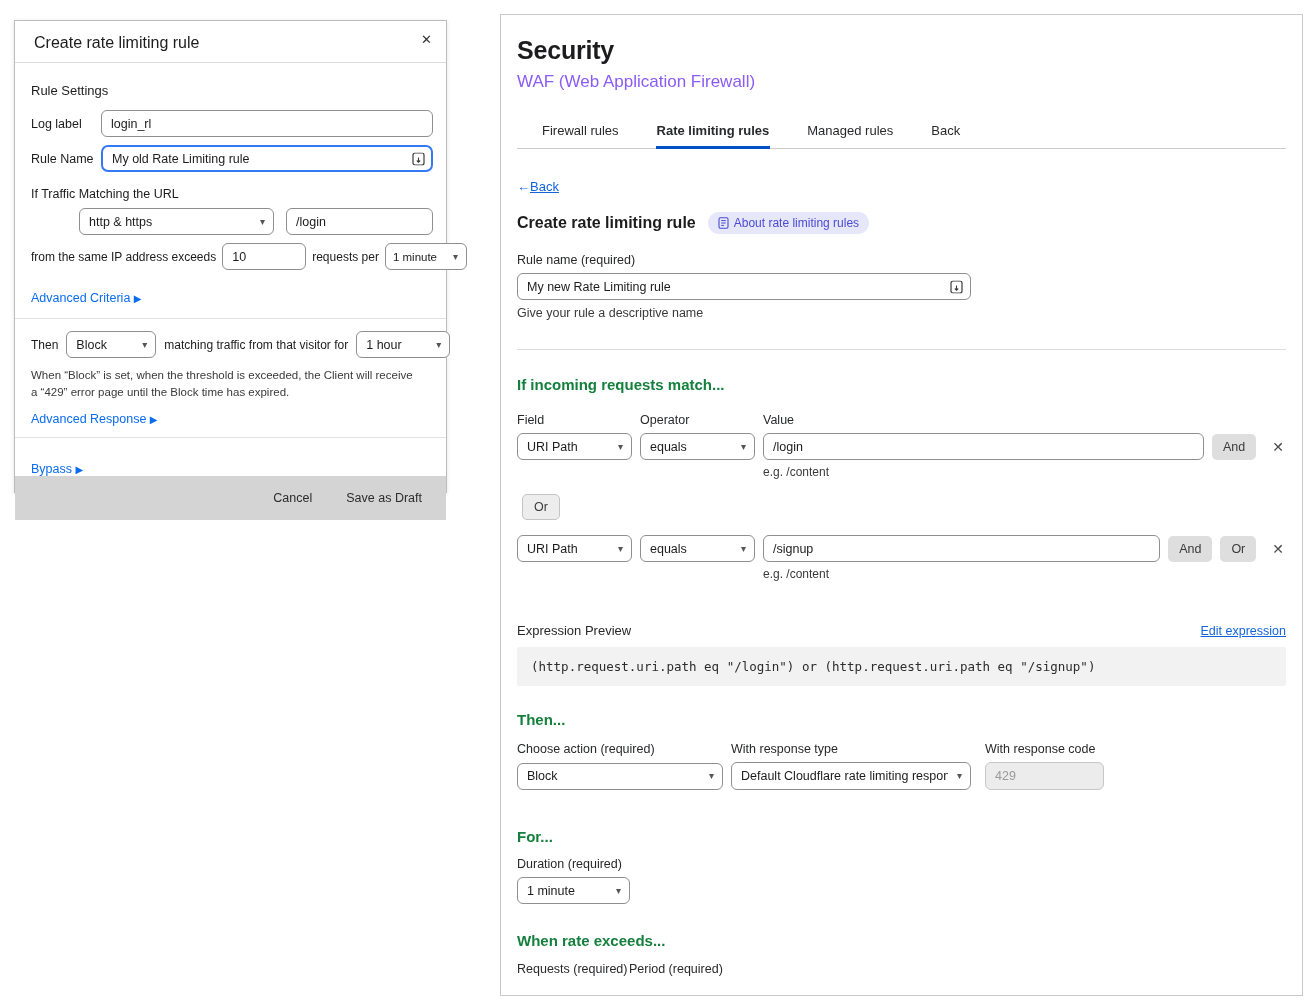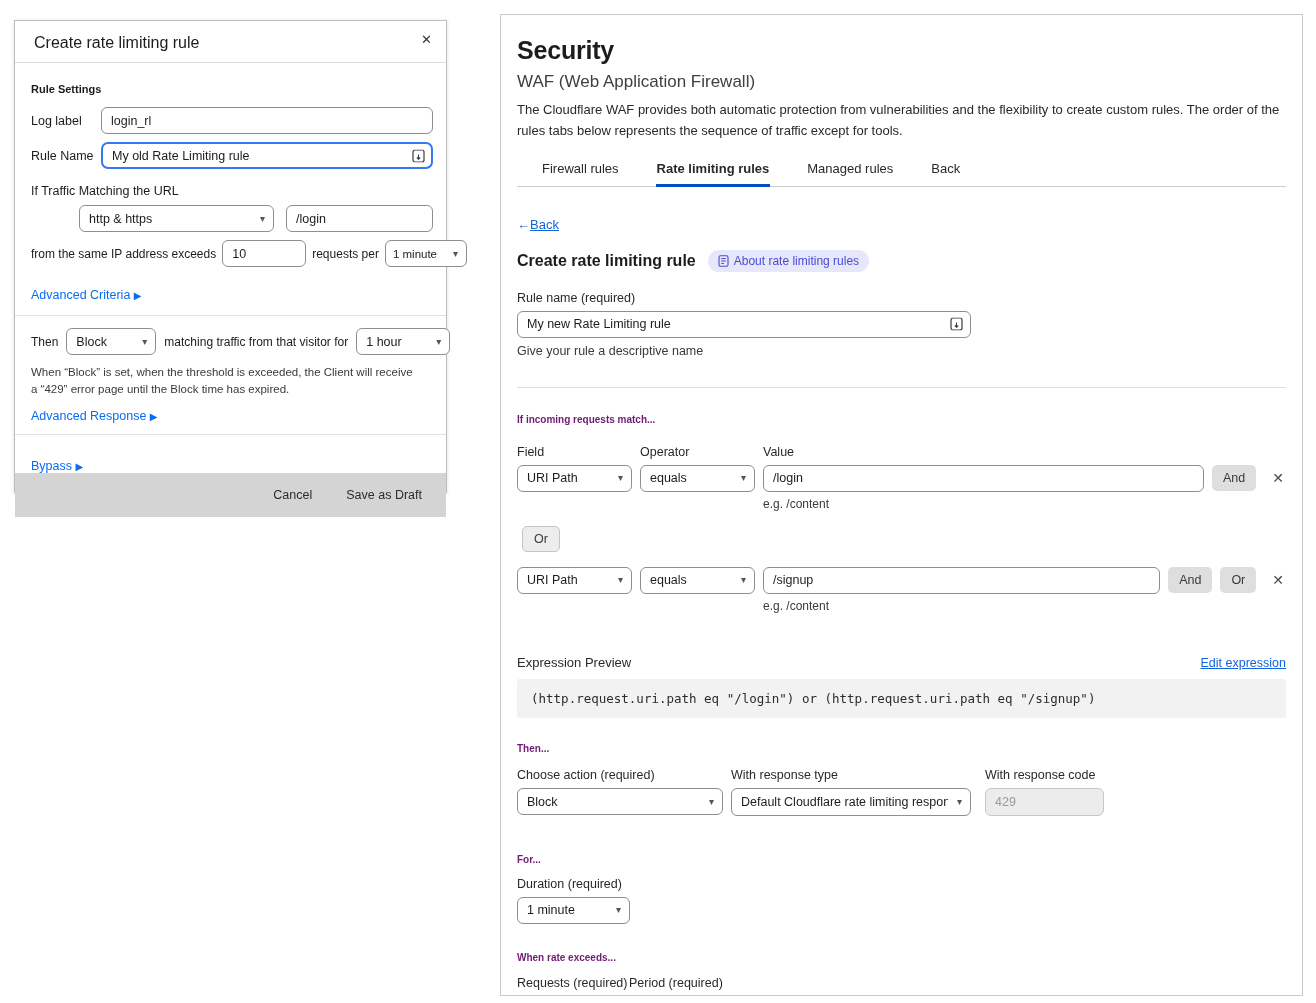--- a/index.html
+++ b/index.html
@@ -39,21 +39,21 @@
   
   .dialog {
     position:absolute; left:14px; top:20px; width:433px; height:473px;
     background:#fff; border:1px solid #bdbdbd; box-shadow:0 1px 4px rgba(0,0,0,.12);
     display:flex; flex-direction:column; font-size:12.5px;
   }
   .dlg-header { position:relative; padding:13px 19px 10px; border-bottom:1px solid #dcdcdc; flex-shrink:0; }
   .dlg-title { font-size:16px; color:#1c1c1e; }
   .dlg-close { position:absolute; right:14px; top:11px; font-size:13px; color:#333; cursor:pointer; }
   .dlg-body { padding:20px 13px 0 16px; flex-shrink:0; }
-  .rs-title { font-weight:bold; font-size:11px; margin-bottom:12px; }
+  .rs-title { font-weight:normal; font-size:13px; margin-bottom:12px; }
   .form-row { display:flex; align-items:center; margin-bottom:8px; }
   .form-row > label { width:70px; flex-shrink:0; font-size:12.5px; }
   .form-row .input-wrap { flex:1; }
   .focus-ring .text-input { border:2px solid var(--focus-blue); border-radius:7px; }
   .dlg-sect-label { font-size:12.5px; margin:15px 0 7px; }
   .dlg-pair-row { display:flex; align-items:center; gap:12px; margin-bottom:8px;padding-left:48px; }
   .dlg-inline-row { display:flex; align-items:center; gap:6px; margin-top:7px; font-size:12px; white-space:nowrap; }
   .dlg-link { color:var(--dialog-link-blue); font-size:12.5px; cursor:pointer; display:inline-block; margin:21px 0 0; }
   .dlg-link .tri { font-size:10px; }
   .dlg-divider { border:none; border-top:1px solid #e2e2e2; margin:13px -13px 0 -16px; }
@@ -64,41 +64,41 @@
     display:flex; align-items:center; justify-content:flex-end; gap:34px; padding:0 24px;
   }
   .dlg-footer .txt-btn { font-size:12.5px; color:#2c2c2e; background:none; border:none; cursor:pointer; font-family:inherit; }
 
   
   .panel {
     position:absolute; left:500px; top:14px; width:803px; height:982px;
     background:#fff; border:1px solid var(--panel-border); padding:21px 16px; overflow:hidden;
   }
   .panel h1 { font-size:25px; font-weight:700; letter-spacing:-.2px; margin-bottom:7px; }
-  .panel h2 { font-size:17px; font-weight:400; margin-bottom:8px; color:#404040; }
+  .panel h2 { font-size:17px; font-weight:400; margin-bottom:27px; color:#8b5cf6; }
   .panel .desc { font-size:13px; color:#28292b; line-height:1.6; margin-bottom:15px; max-width:770px; }
   .tabs { display:flex; gap:36px; border-bottom:1px solid #ccc; padding-left:24px; }
   .tab { font-size:13px; color:#28292b; padding:4px 1px 10px; cursor:pointer; position:relative; }
   .tab.active { font-weight:bold; }
   .tab.active::after { content:""; position:absolute; left:0; right:0; bottom:-1px; height:3px; background:var(--accent-blue); }
   .back-link { display:inline-block; margin-top:30px; font-size:13px; color:var(--link-blue); cursor:pointer; }
   .back-link .back-txt { text-decoration:underline; }
   .create-row { display:flex; align-items:center; gap:12px; margin-top:17px; }
   .create-row h3 { font-size:16px; font-weight:700; }
   .badge {
     display:inline-flex; align-items:center; gap:5px;
     background:var(--badge-bg); color:var(--badge-text);
     font-size:12px; padding:4px 10px; border-radius:12px; cursor:pointer;
   }
   .field-label { font-size:12.5px; color:#28292b; }
   .mt-label { margin-top:19px; }
   .rule-name-wrap { width:454px; margin-top:6px; }
   .help-text { font-size:12.5px; color:#3a3a3c; margin-top:6px; }
   .panel-divider { border:none; border-top:1px solid #dedede; margin-top:29px; }
-  .sect-heading { font-size:10px; font-weight:700; color:#701a75; }
+  .sect-heading { font-size:15px; font-weight:700; color:#15803d; }
   .cond-labels { display:flex; margin-top:20px; }
   .cond-labels .l1 { width:123px; }
   .cond-labels .l2 { width:123px; }
   .cond-row { display:flex; align-items:center; gap:8px; margin-top:6px; }
   .cond-row .value-input { flex:1; }
   .cond-row .row-close { margin-left:6px; }
   .cond-hint { font-size:12px; color:#3a3a3c; margin:5px 0 0 246px; }
   .or-standalone { margin:15px 0 0 5px; }
   .expr-header { display:flex; justify-content:space-between; align-items:flex-end; margin-top:42px; }
   .expr-label { font-size:13px; color:#28292b; }
@@ -214,21 +214,20 @@
 
   <div class="dlg-footer">
     <button class="txt-btn">Cancel</button>
     <button class="txt-btn">Save as Draft</button>
   </div>
 </div>
 
 <div class="panel">
   <h1>Security</h1>
   <h2>WAF (Web Application Firewall)</h2>
-  <p class="desc">The Cloudflare WAF provides both automatic protection from vulnerabilities and the flexibility to create custom rules. The order of the rules tabs below represents the sequence of traffic except for tools.</p>
 
   <div class="tabs">
     <div class="tab">Firewall rules</div>
     <div class="tab active">Rate limiting rules</div>
     <div class="tab">Managed rules</div>
     <div class="tab">Back</div>
   </div>
 
   <span class="back-link">
     <span>←</span><span class="back-txt">Back</span>

